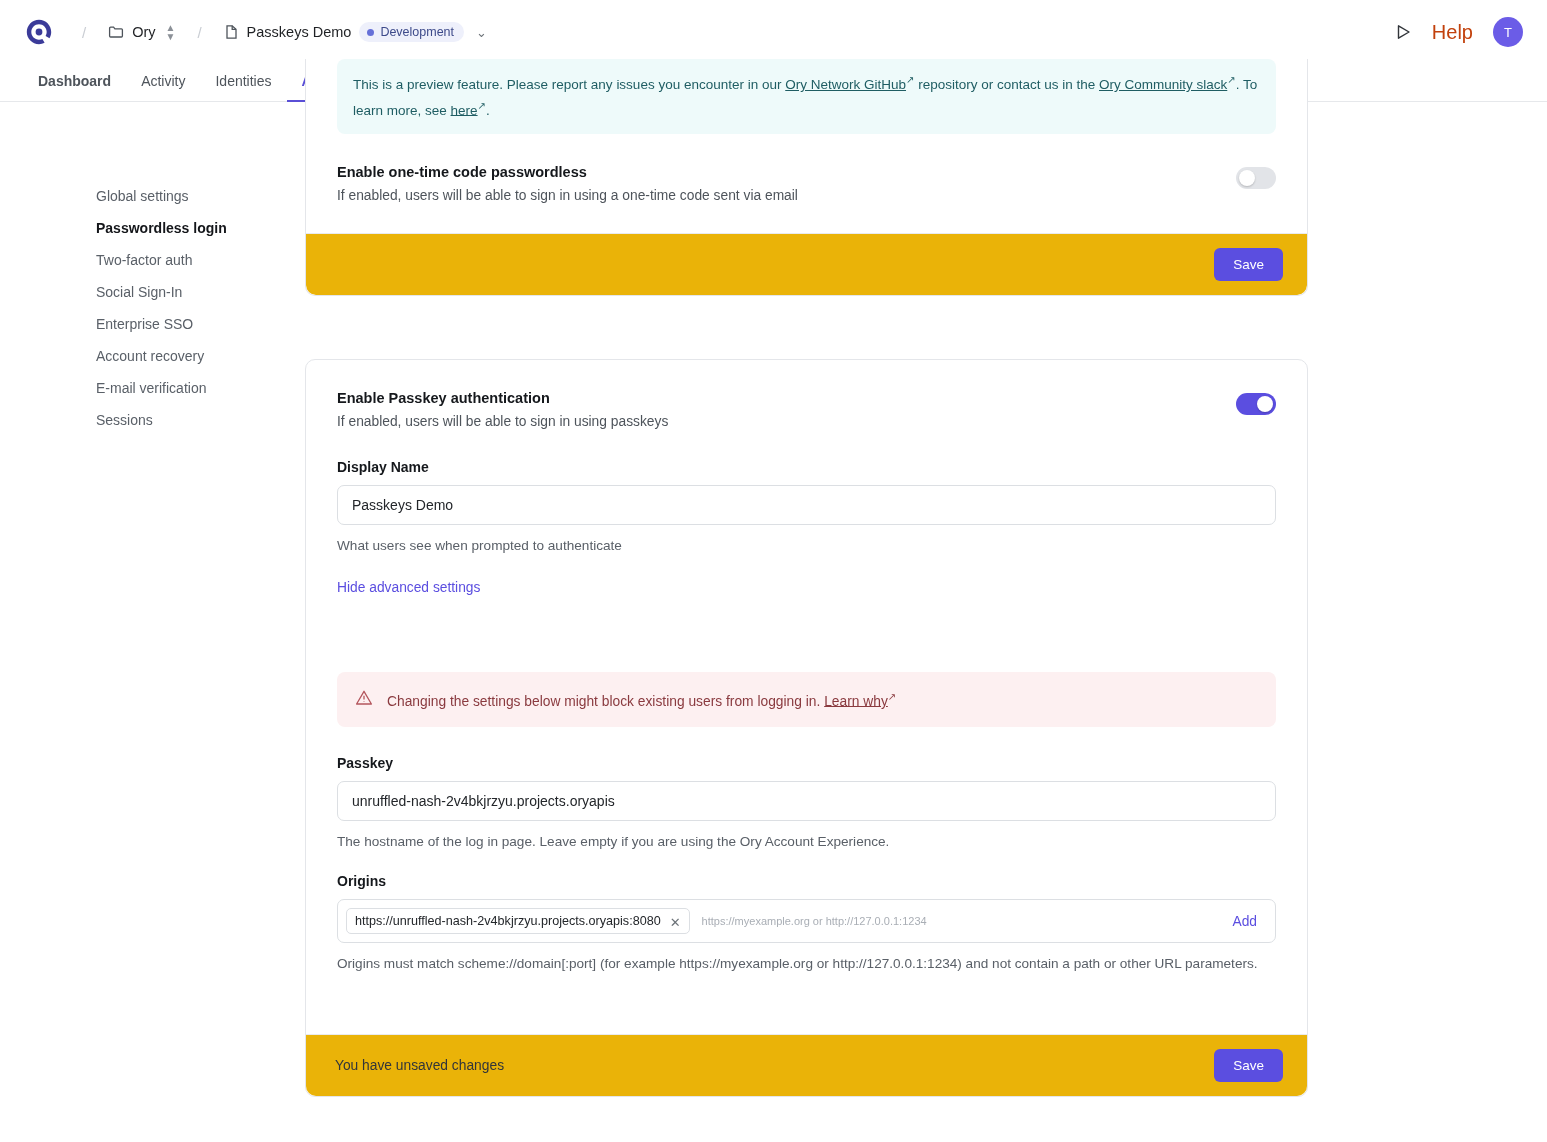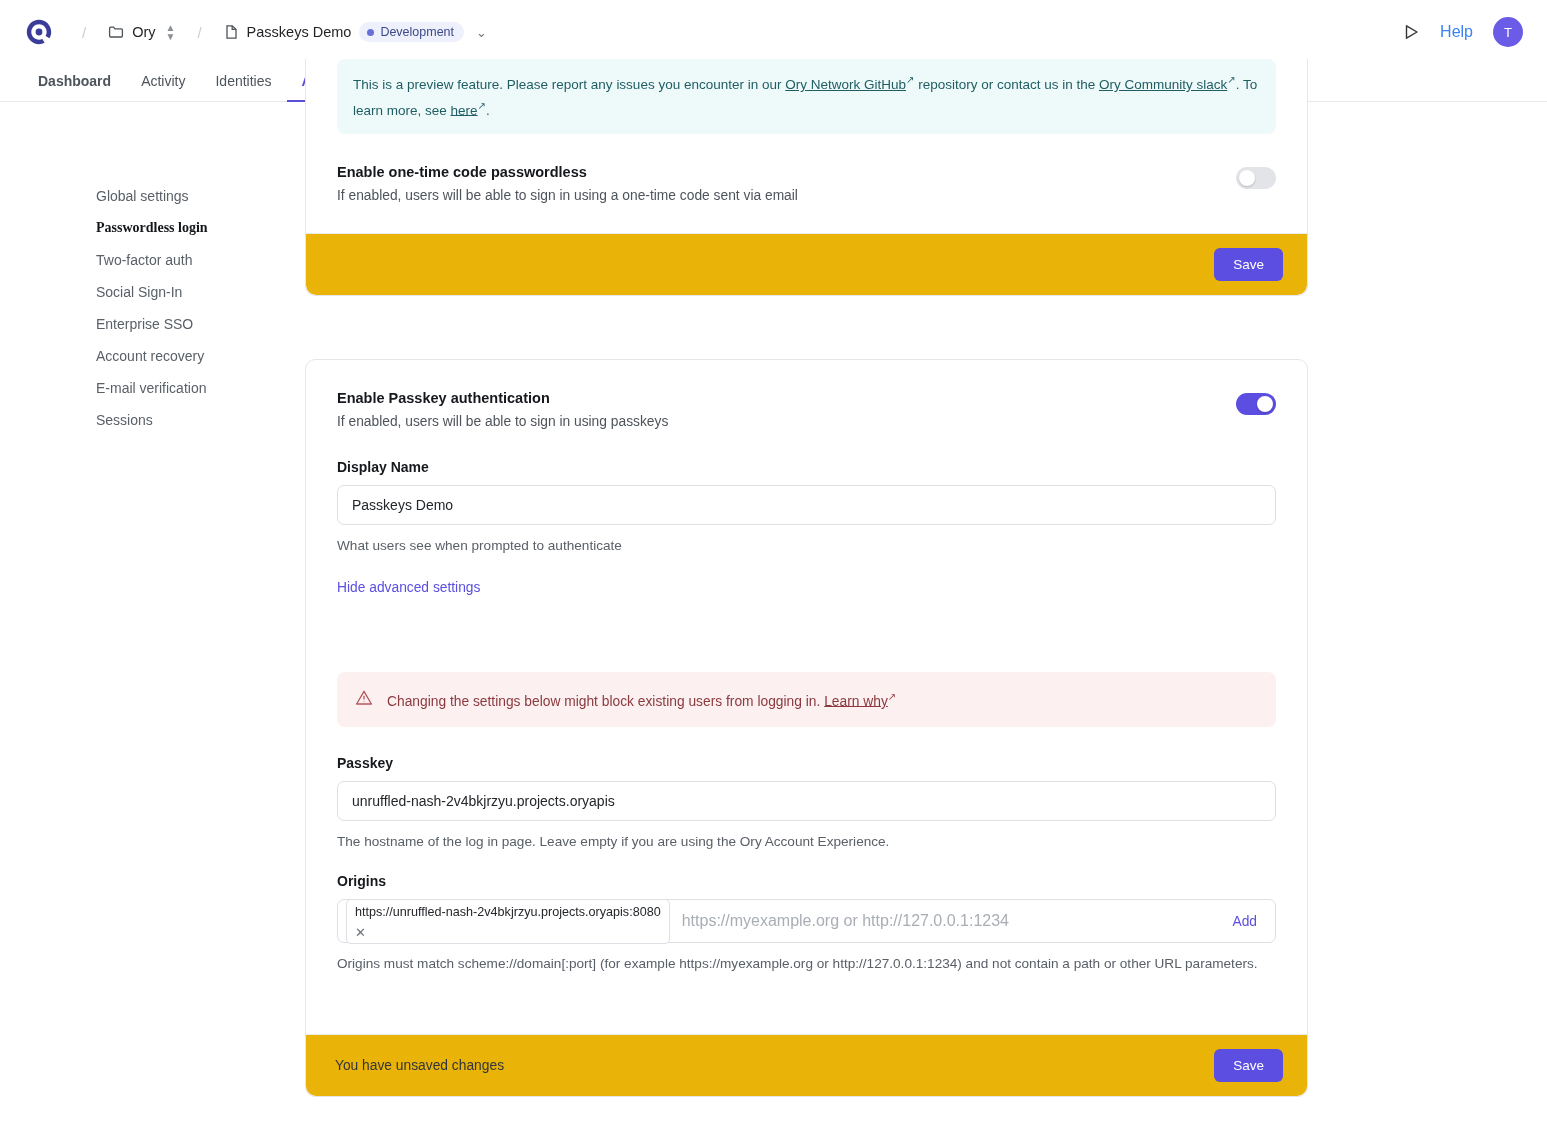--- a/index.html
+++ b/index.html
@@ -72,22 +72,22 @@
     margin-left: 4px;
   }
   .topbar-right {
     margin-left: auto;
     display: flex;
     align-items: center;
     gap: 20px;
   }
   .play-icon { color: #31353a; cursor: pointer; display:flex; }
   .help-link {
-    font-size: 16px;
-    color: #3b82f6;
+    font-size: 20px;
+    color: #c2410c;
     text-decoration: none;
     cursor: pointer;
   }
   .avatar {
     width: 30px; height: 30px;
     border-radius: 50%;
     background: #6b5ce7;
     color: #fff;
     font-size: 13px;
     display: flex;
@@ -135,21 +135,20 @@
   .side-item {
     font-size: 14px;
     color: #5a6068;
     padding: 8px 0;
     cursor: pointer;
     line-height: 16px;
   }
   .side-item.active {
     color: #14161a;
     font-weight: 700;
-    font-family: Liberation Serif, serif;
   }
 
   .content {
     flex: 1;
     position: relative;
     padding-right: 30px;
   }
 
   
   .card {
@@ -298,42 +297,41 @@
     display: flex;
     align-items: center;
     border: 1px solid #dcdfe3;
     border-radius: 7px;
     height: 44px;
     padding: 0 10px 0 8px;
     background: #fff;
   }
   .chip {
     display: inline-flex;
-    align-items: flex-start;
+    align-items: flex-end;
     gap: 9px;
     border: 1px solid #dcdfe3;
     border-radius: 5px;
     background: #fff;
     font-size: 12.6px;
     color: #23262a;
     padding: 5px 8px;
     white-space: nowrap;
-    flex-direction: column;
   }
   .chip .x {
     color: #6d7379;
     font-size: 13px;
     cursor: pointer;
     line-height: 10px;
   }
   .origins-input {
     flex: 1;
     border: none;
     outline: none;
-    font-size: 16px;
+    font-size: 11px;
     padding: 0 12px;
     color: #0369a1;
     font-family: "Liberation Sans", sans-serif;
     background: transparent;
   }
   .origins-input::placeholder { color: #a9aeb5; }
   .add-link {
     font-size: 13.8px;
     color: #5b4ee0;
     cursor: pointer;

